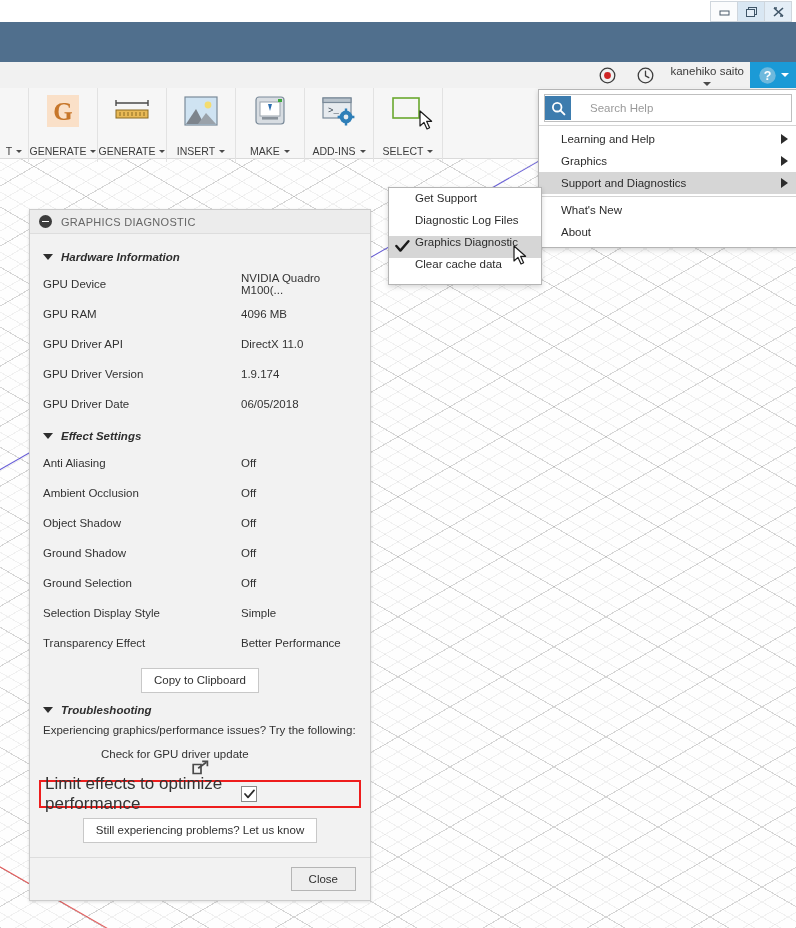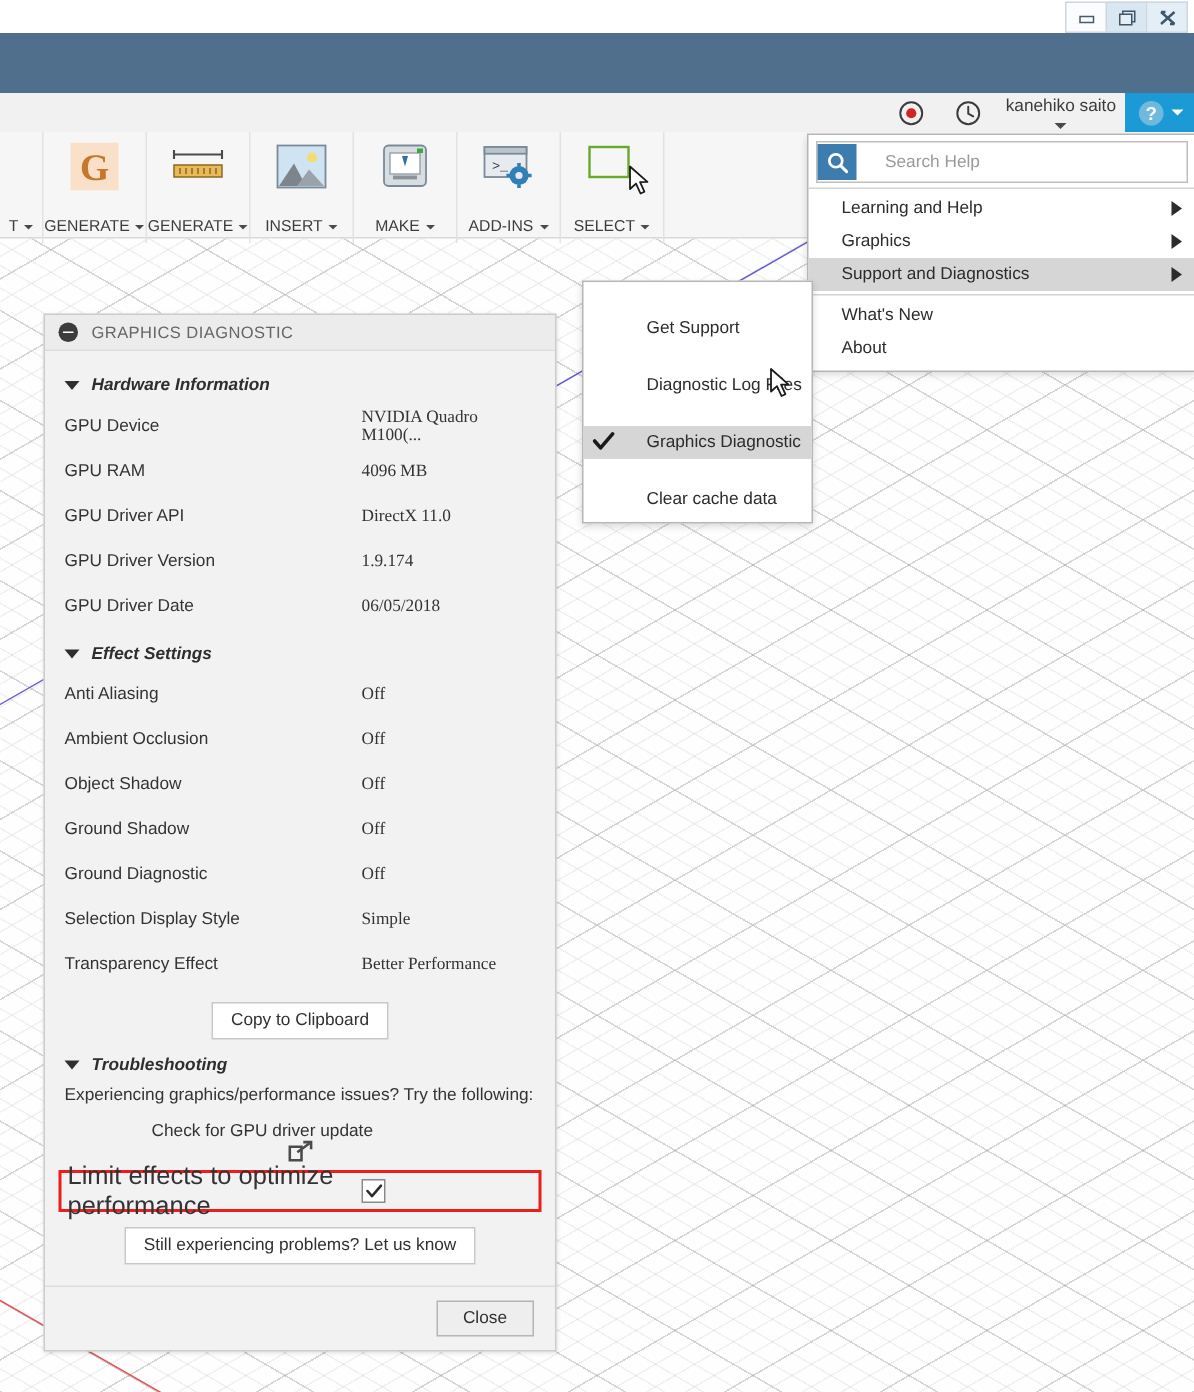--- a/index.html
+++ b/index.html
@@ -130,21 +130,21 @@
     font-style: italic;
   }
   .tri-dn {
     width: 0; height: 0; border-left: 5px solid transparent;
     border-right: 5px solid transparent; border-top: 6px solid #2e2e2e;
   }
   .gd-row {
     display: flex; align-items: center; height: 30px; font-size: 11.5px; color: #333333;
   }
   .gd-row .k { width: 198px; }
-  .gd-row .v { flex: 1; color: #333333; font-family: Liberation Serif, serif; }
+  .gd-row .v { flex: 1; color: #333333; }
 
   .gd-btnwrap { display: flex; justify-content: center; margin: 10px 0 4px 0; }
   .gd-btn {
     background: #ffffff; border: 1px solid #c8c8c8;
     font-size: 11.5px; color: #303030; padding: 5px 12px; line-height: 1.1;
   }
   .gd-note { font-size: 11.5px; color: #333333; line-height: 1.45; margin: 3px 0 10px 0; }
 
   .gd-action { display: flex; align-items: center; height: 28px; font-size: 11.5px; color: #333333; flex-direction: column; }
   .gd-action .k { width: 198px; }
@@ -205,22 +205,22 @@
     border-bottom: 5px solid transparent; border-left: 7px solid #2c2c2c;
   }
 
   
   .sub-menu {
     position: absolute; left: 388px; top: 187px; width: 152px;
     background: #ffffff; border: 1px solid #b5b5b5;
     box-shadow: 0 2px 5px rgba(0,0,0,.16); padding: 4px 0;
   }
   .sub-item {
-    display: flex; align-items: center; height: 22px;
-    padding-left: 42px; font-size: 11.5px; color: #2c2c2c; position: relative; margin-top: 16px;
+    display: flex; height: 22px;
+    padding-left: 26px; font-size: 11.5px; color: #2c2c2c; position: relative;
   }
   .sub-item.sel { background: #d6d6d6; }
   .sub-item .tick { position: absolute; left: 6px; top: 3px; }
 
   
   .cursor { position: absolute; width: 16px; height: 22px; pointer-events: none; }
 </style>
 </head>
 <body>
 
@@ -436,21 +436,21 @@
       </div>
       <div class="gd-row">
         <span class="k">Object Shadow</span>
         <span class="v">Off</span>
       </div>
       <div class="gd-row">
         <span class="k">Ground Shadow</span>
         <span class="v">Off</span>
       </div>
       <div class="gd-row">
-        <span class="k">Ground Diagnostic</span>
+        <span class="k">Ground Selection</span>
         <span class="v">Off</span>
       </div>
       <div class="gd-row">
         <span class="k">Selection Display Style</span>
         <span class="v">Simple</span>
       </div>
       <div class="gd-row">
         <span class="k">Transparency Effect</span>
         <span class="v">Better Performance</span>
       </div>

